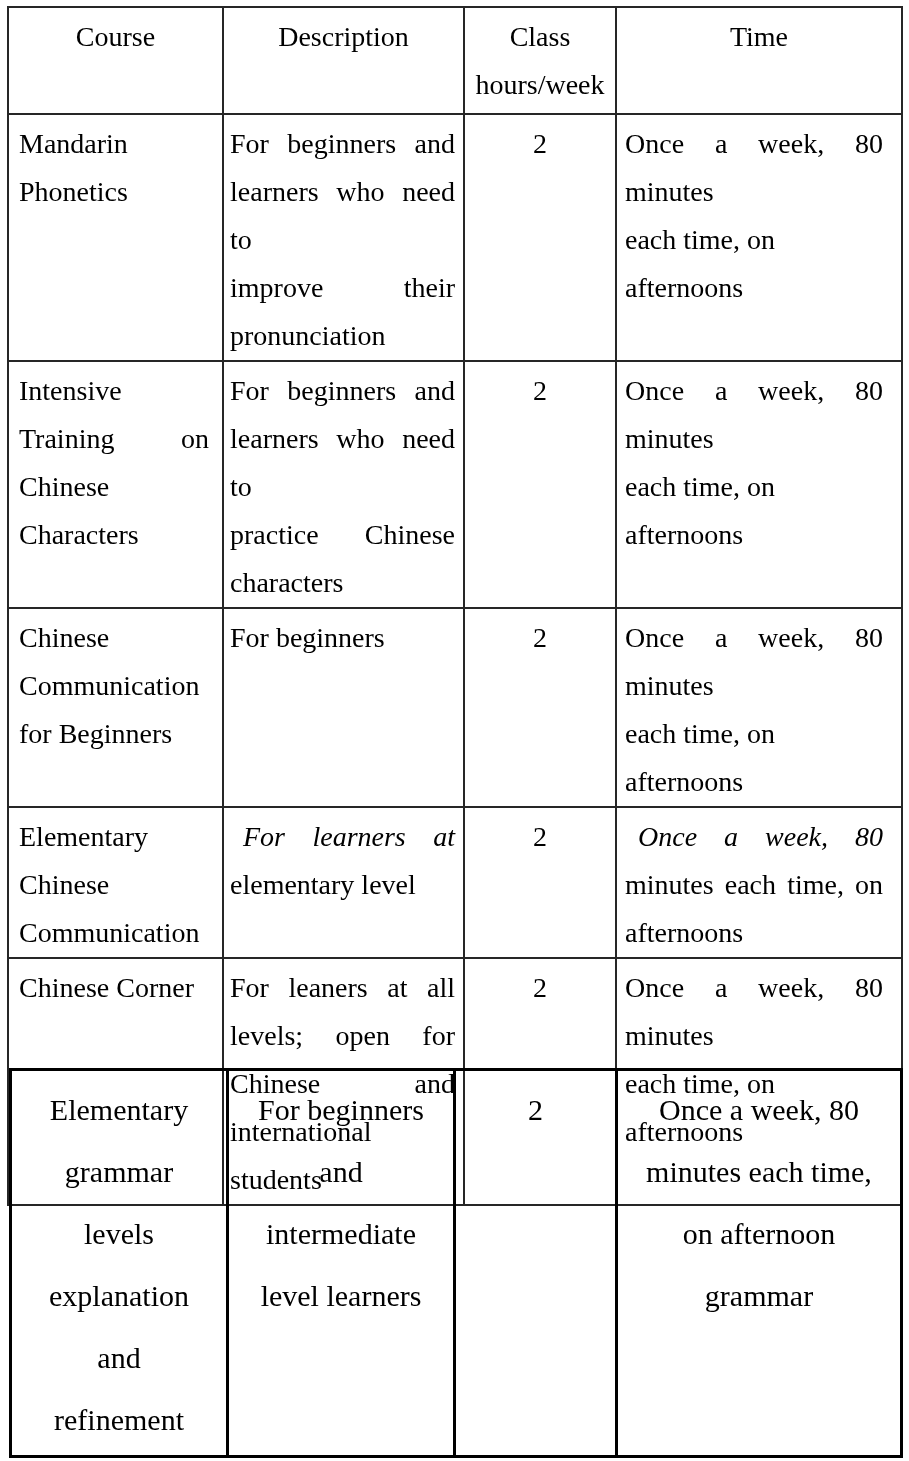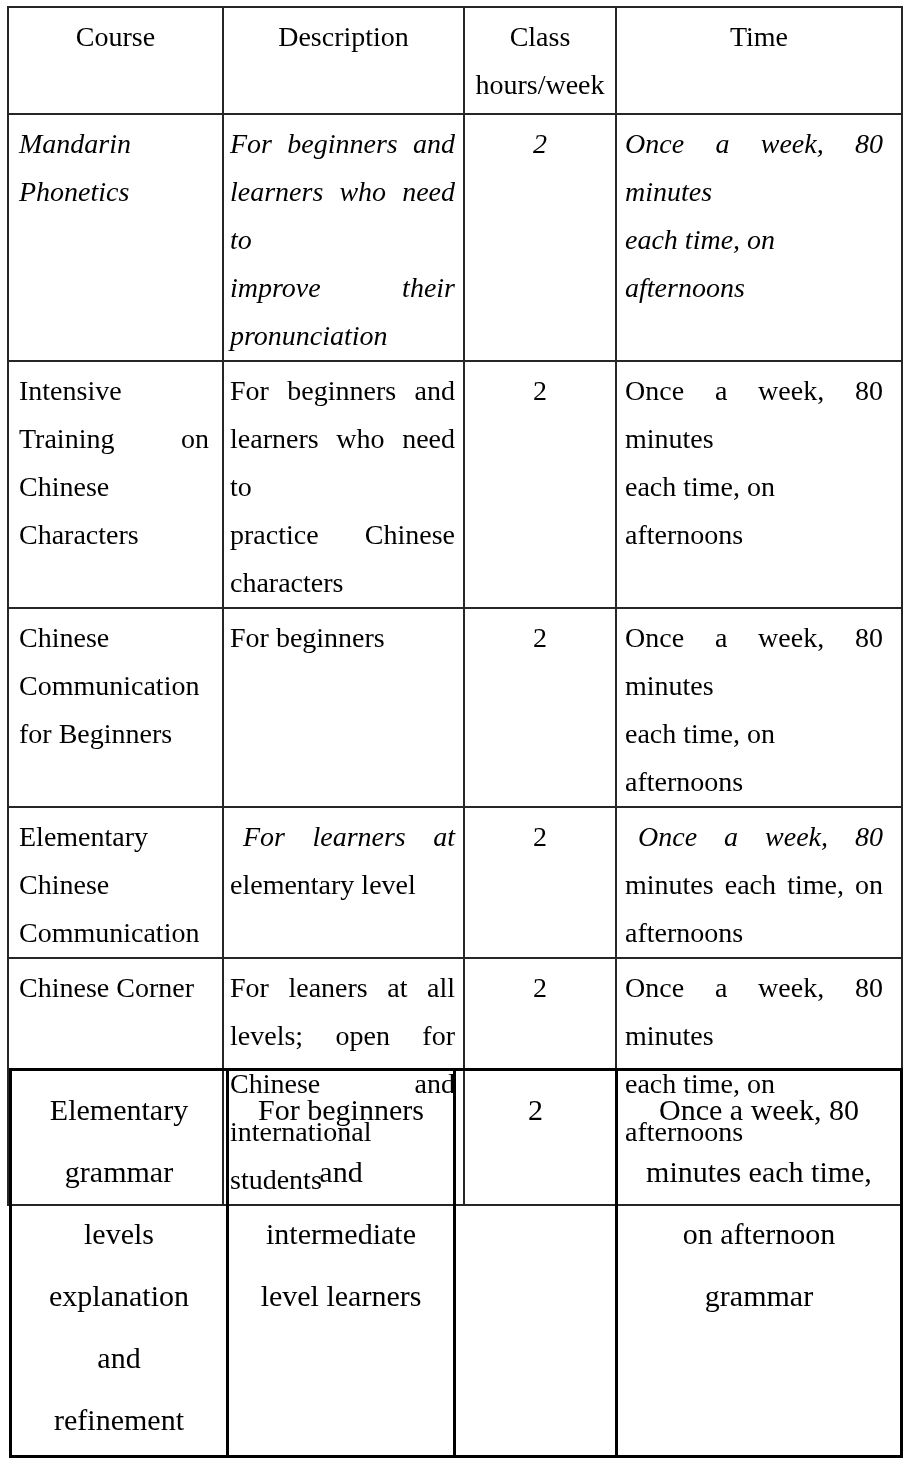--- a/index.html
+++ b/index.html
@@ -9,21 +9,21 @@
   }
   table{border-collapse:collapse;table-layout:fixed;position:absolute;}
 
   
   .t-upper{left:7px;top:6px;width:894px;}
   .t-upper td{
     border:2px solid #262626;vertical-align:top;
     font-size:28px;line-height:48px;overflow:hidden;
   }
   .t-upper tr.hdr{height:107px;}
-  .t-upper tr.r1{height:178px;font-style:italic;}
+  .t-upper tr.r1{height:178px;}
   .t-upper tr.r2{height:201px;}
   .t-upper tr.r3{height:151px;}
   .t-upper tr.r4{height:151px;}
   .t-upper tr.r5{height:245px;border-radius:16px;}
   .t-upper td.c1{padding:5px 13px 0 10px;}
   .t-upper td.c2{padding:5px 8px 0 6px;}
   .t-upper td.c3{padding:5px 0 0;text-align:center;}
   .t-upper td.c4{padding:5px 18px 0 8px;}
   .t-upper tr.hdr td{padding:5px 0 0;text-align:center;}
 

